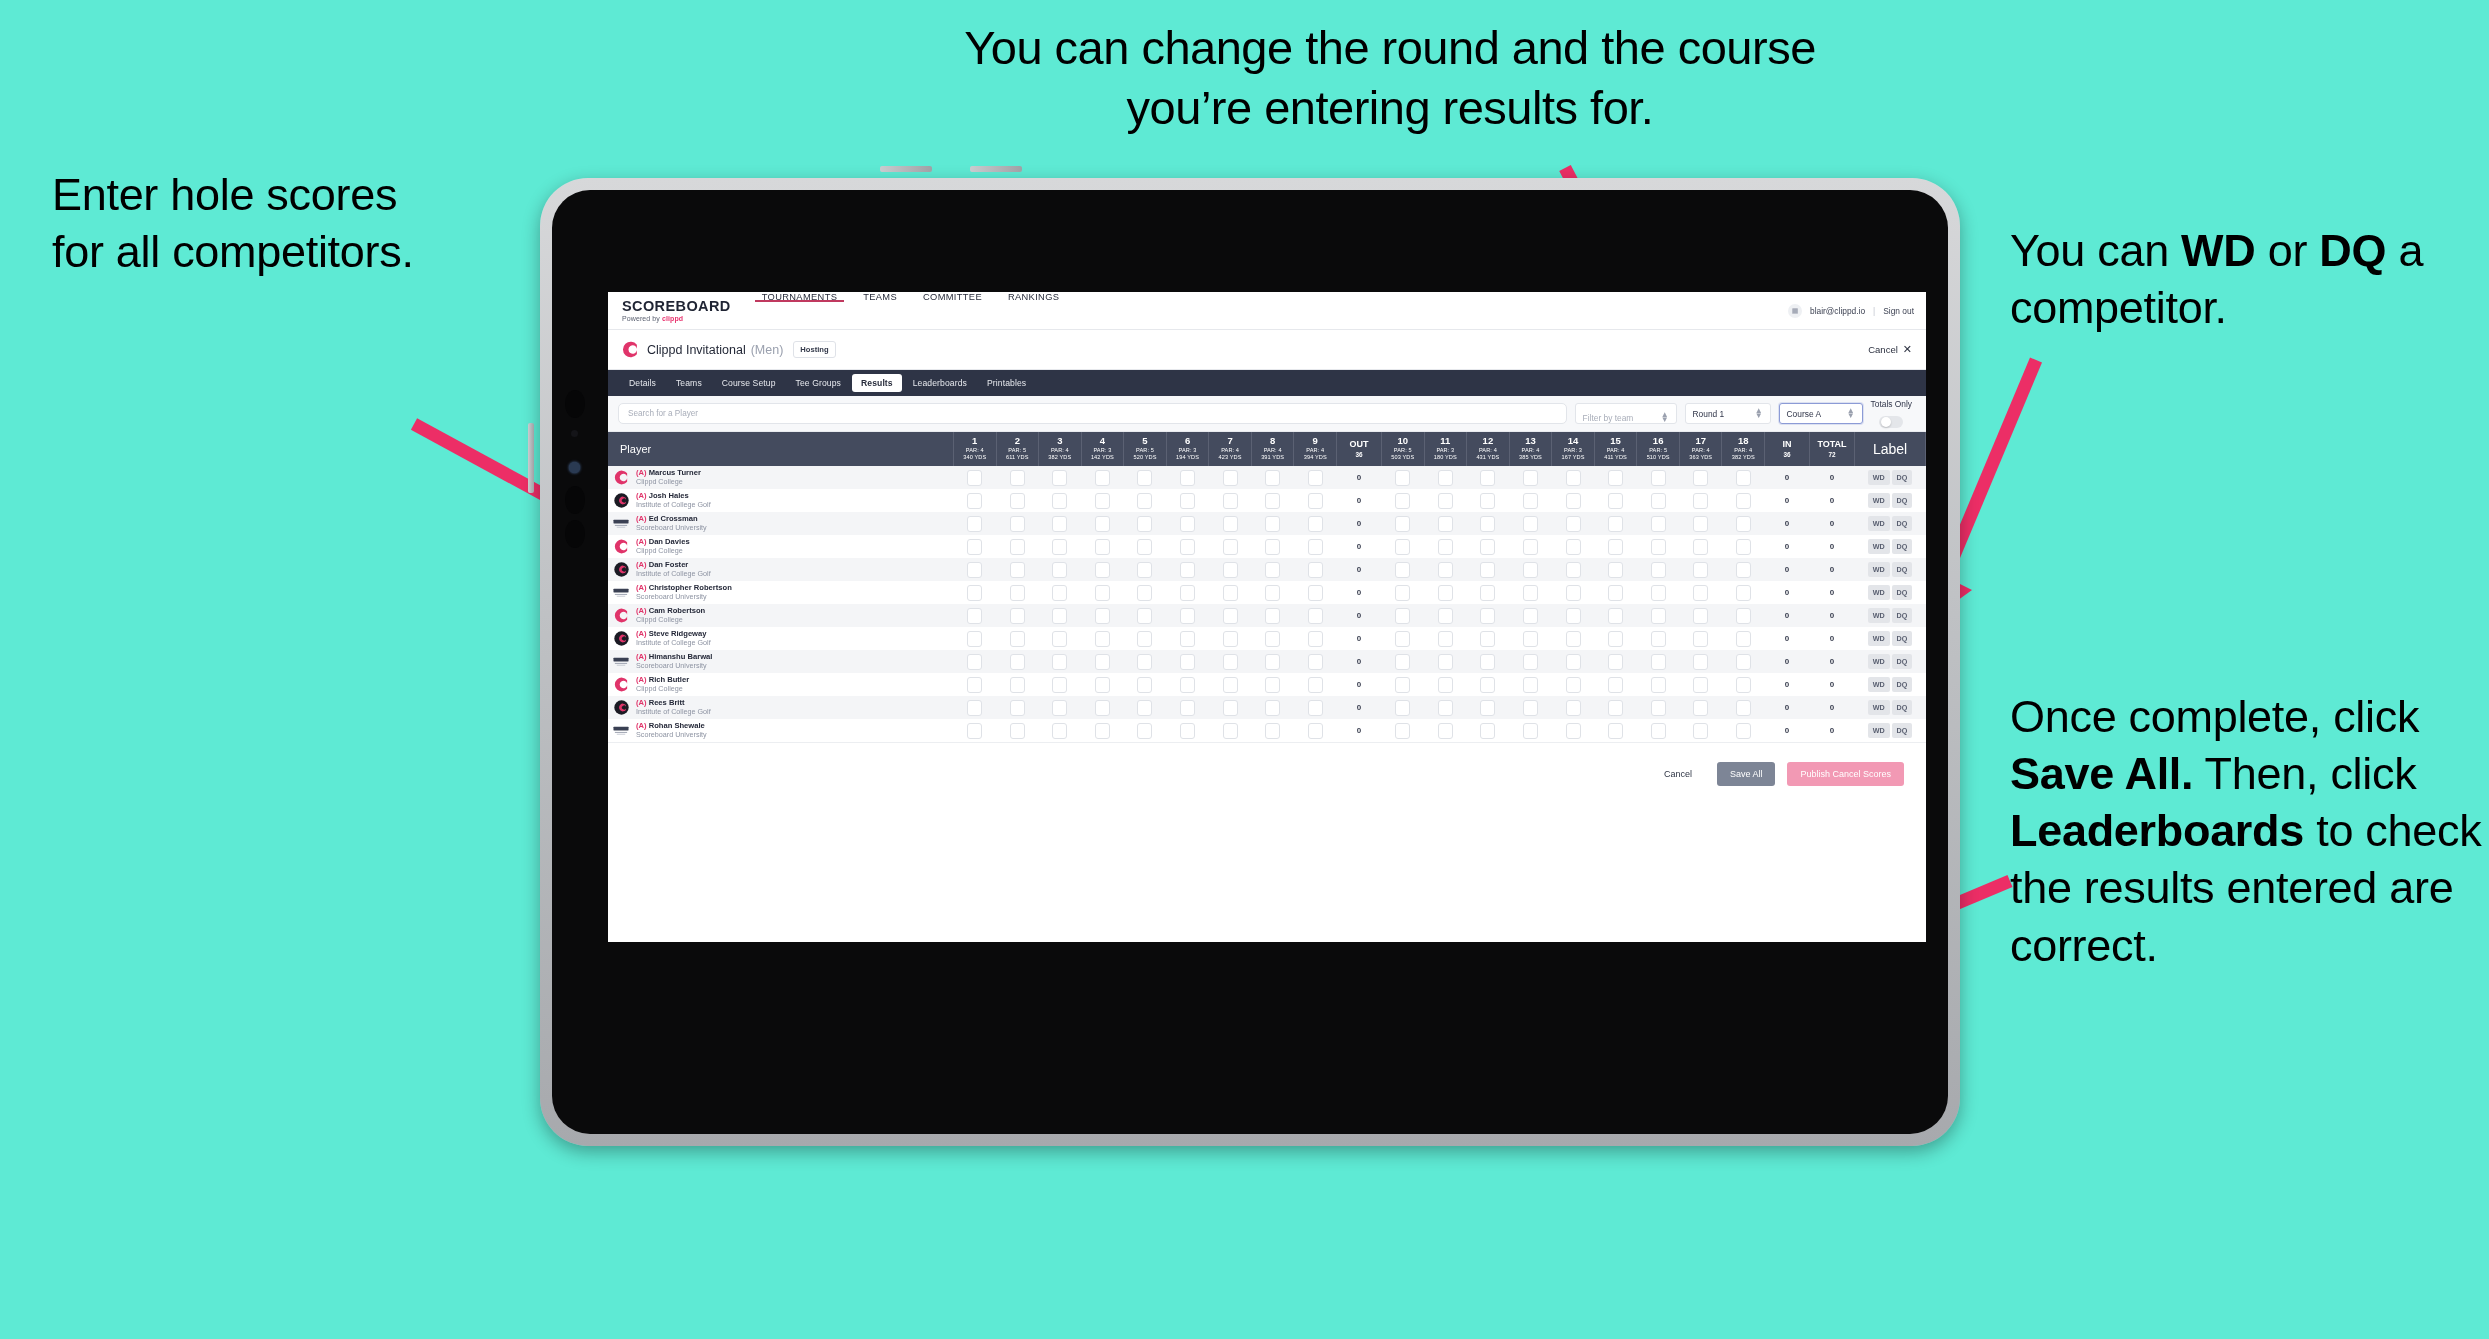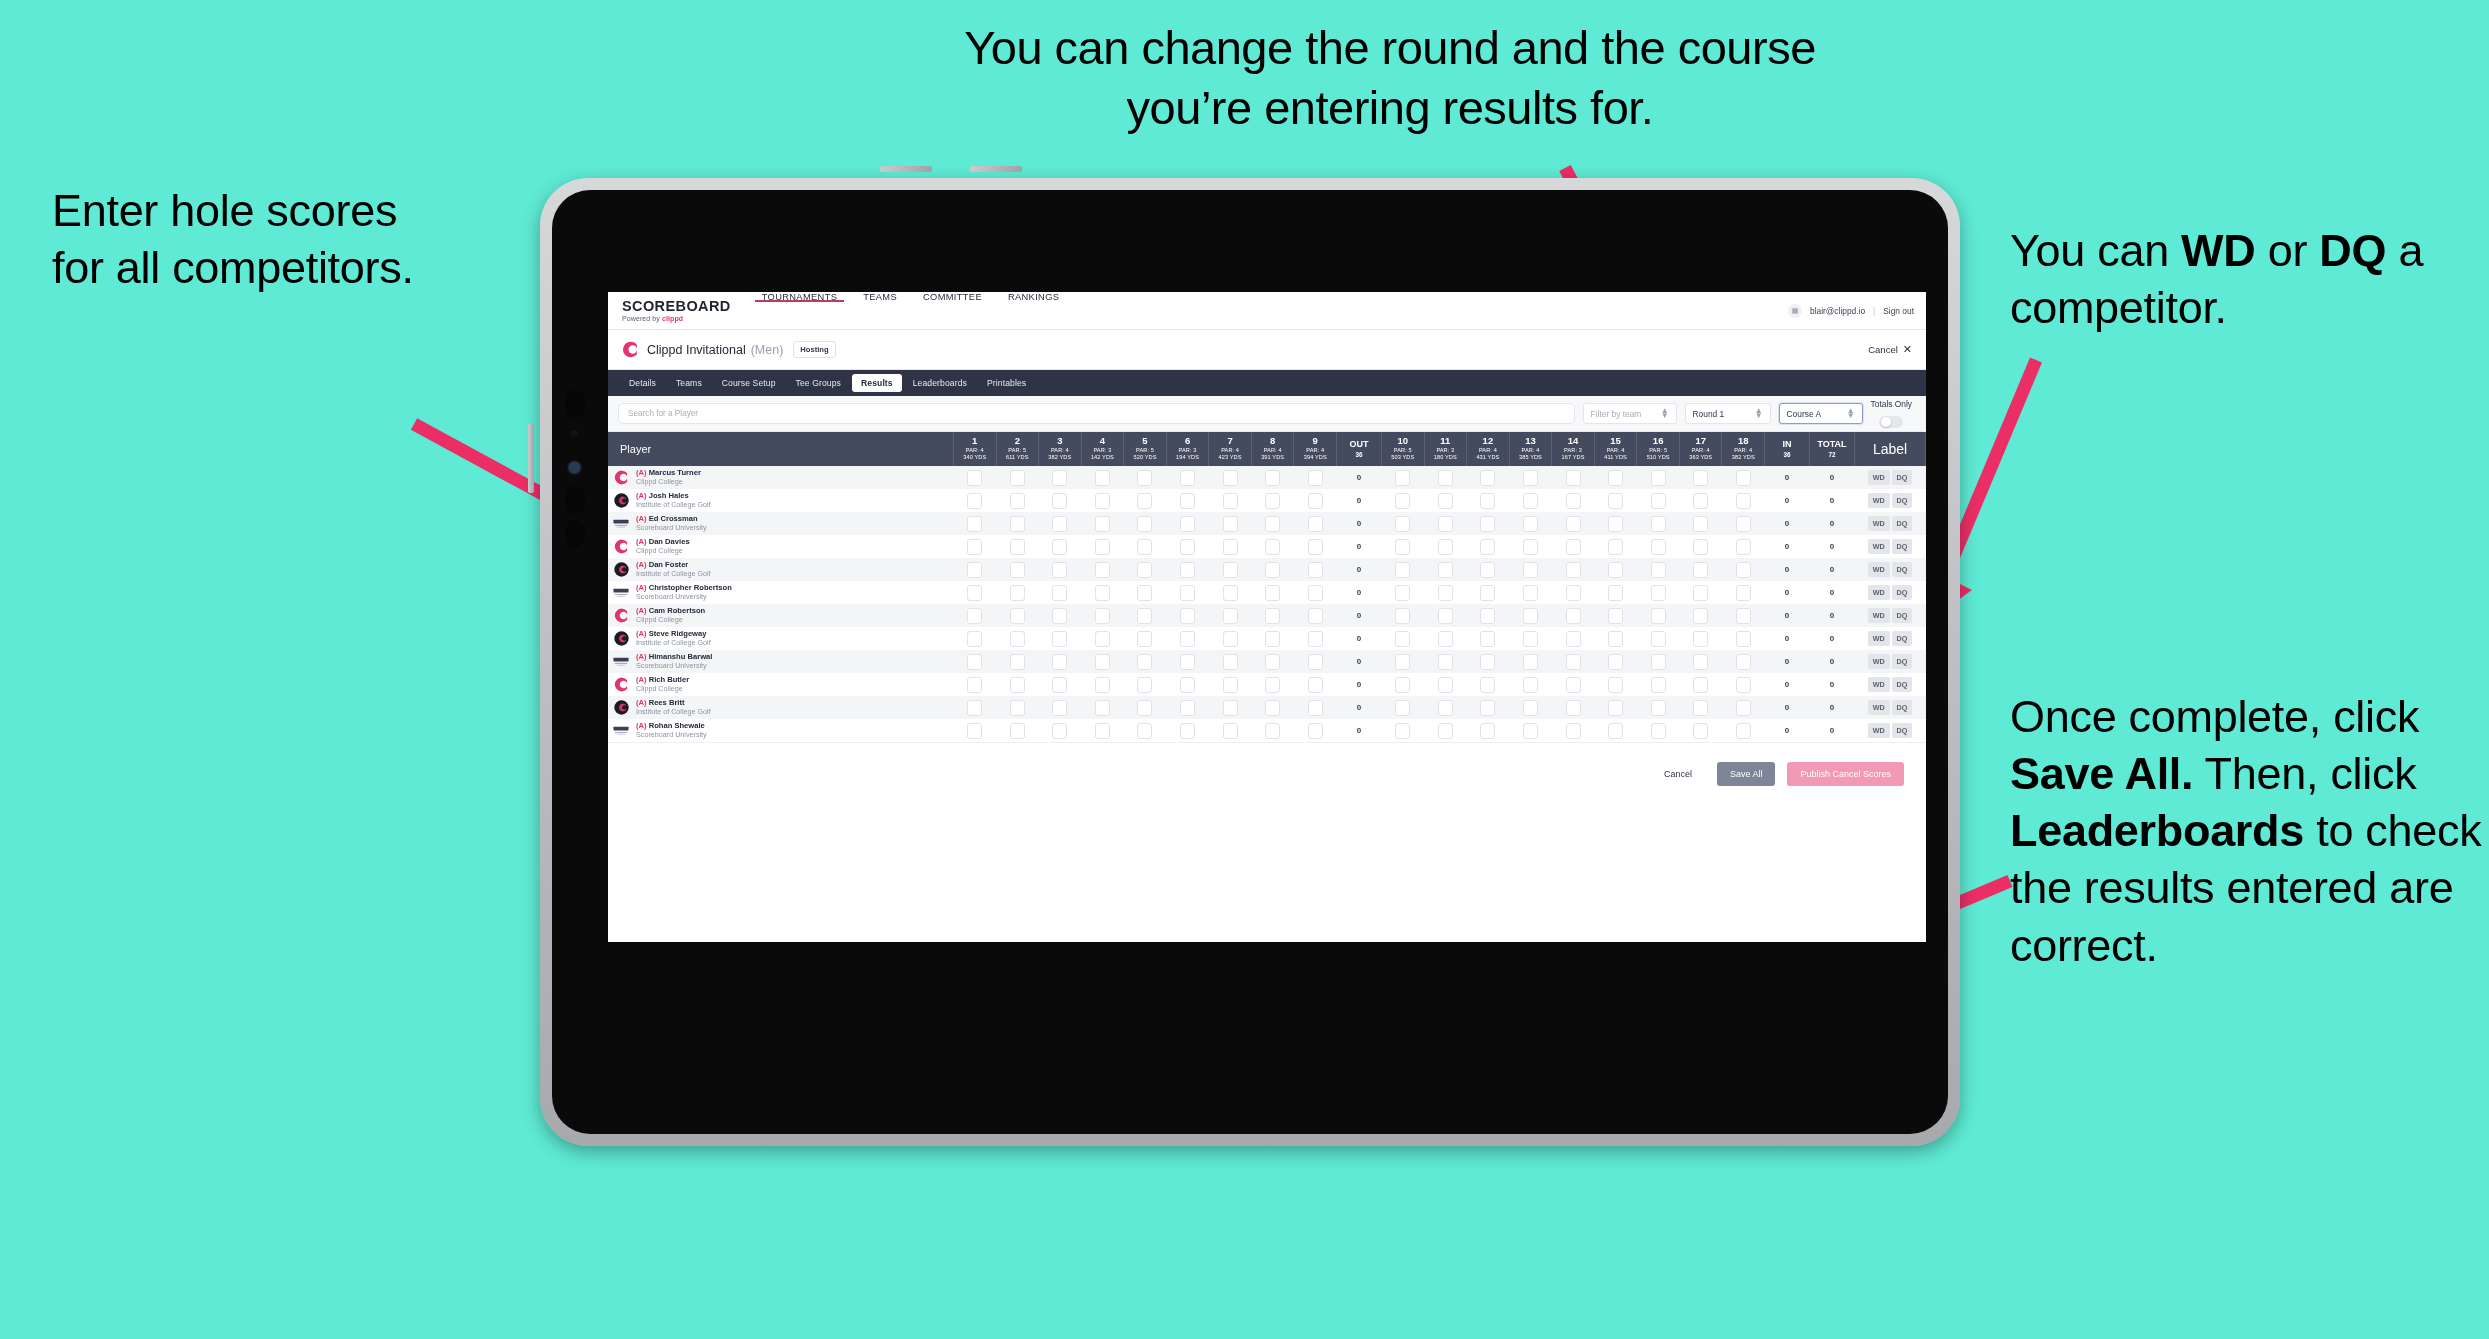--- a/index.html
+++ b/index.html
@@ -11,21 +11,21 @@
   
   .anno {
     position: absolute;
     color: #000;
     font-family: "Liberation Sans", sans-serif;
     line-height: 1.27;
     letter-spacing: -0.3px;
   }
   .anno b { font-weight: bold; }
   #anno-top   { left: 910px; top: 18px;  width: 960px; font-size: 47px; text-align: center; letter-spacing:-0.5px;}
-  #anno-left  { left: 52px;  top: 182px; width: 380px; font-size: 45px; }
+  #anno-left  { left: 52px;  top: 166px; width: 380px; font-size: 45px; }
   #anno-wd    { left: 2010px; top: 222px; width: 470px; font-size: 45px; }
   #anno-save  { left: 2010px; top: 688px; width: 490px; font-size: 45px; }
 
   
   .arrow-svg { position: absolute; overflow: visible; pointer-events: none; }
 
   
   #tablet {
     position: absolute; left: 540px; top: 178px; width: 1420px; height: 968px;
     background: linear-gradient(180deg,#d7d8da 0%, #bfc1c4 45%, #a7a9ad 100%);
@@ -95,21 +95,21 @@
     display:flex; align-items:center; padding-left:9px; font-size:8.2px; color:#a8adb9;
   }
   .selectbox {
     height: 21px; border:1px solid #e2e5ea; border-radius:3px; background:#fff;
     display:flex; align-items:center; justify-content:space-between; padding: 0 7px; gap:10px;
     font-size:8.4px; color:#31364a; cursor:pointer; white-space:nowrap;
   }
   .selectbox.muted { color:#a8adb9; }
   .selectbox.focus { border:1px solid #8c9bd6; box-shadow:0 0 0 1px rgba(140,155,214,.25); }
   .sel-caret { color:#9aa0ae; font-size:8px; line-height:.8; display:flex; flex-direction:column;}
-  #sel-team { width: 94px; }
+  #sel-team { width: 102px; align-items: flex-end; }
   #sel-round { width: 86px; }
   #sel-course { width: 84px; }
   .toggle-wrap { display:flex; align-items:center; gap:7px; padding-right:4px;flex-direction:column;}
   .toggle-label { font-size:8.4px; color:#31364a; }
   .toggle { width:24px; height:12.5px; border-radius:7px; background:#e4e6ea; position:relative; cursor:pointer; }
   .toggle .knob { position:absolute; left:1.5px; top:1.25px; width:10px; height:10px; border-radius:50%; background:#fff; box-shadow:0 1px 2px rgba(0,0,0,.2); }
 
   
   #tablewrap { background:#fff; }
   table.score { border-collapse: collapse; width: 100%; table-layout: fixed; }

